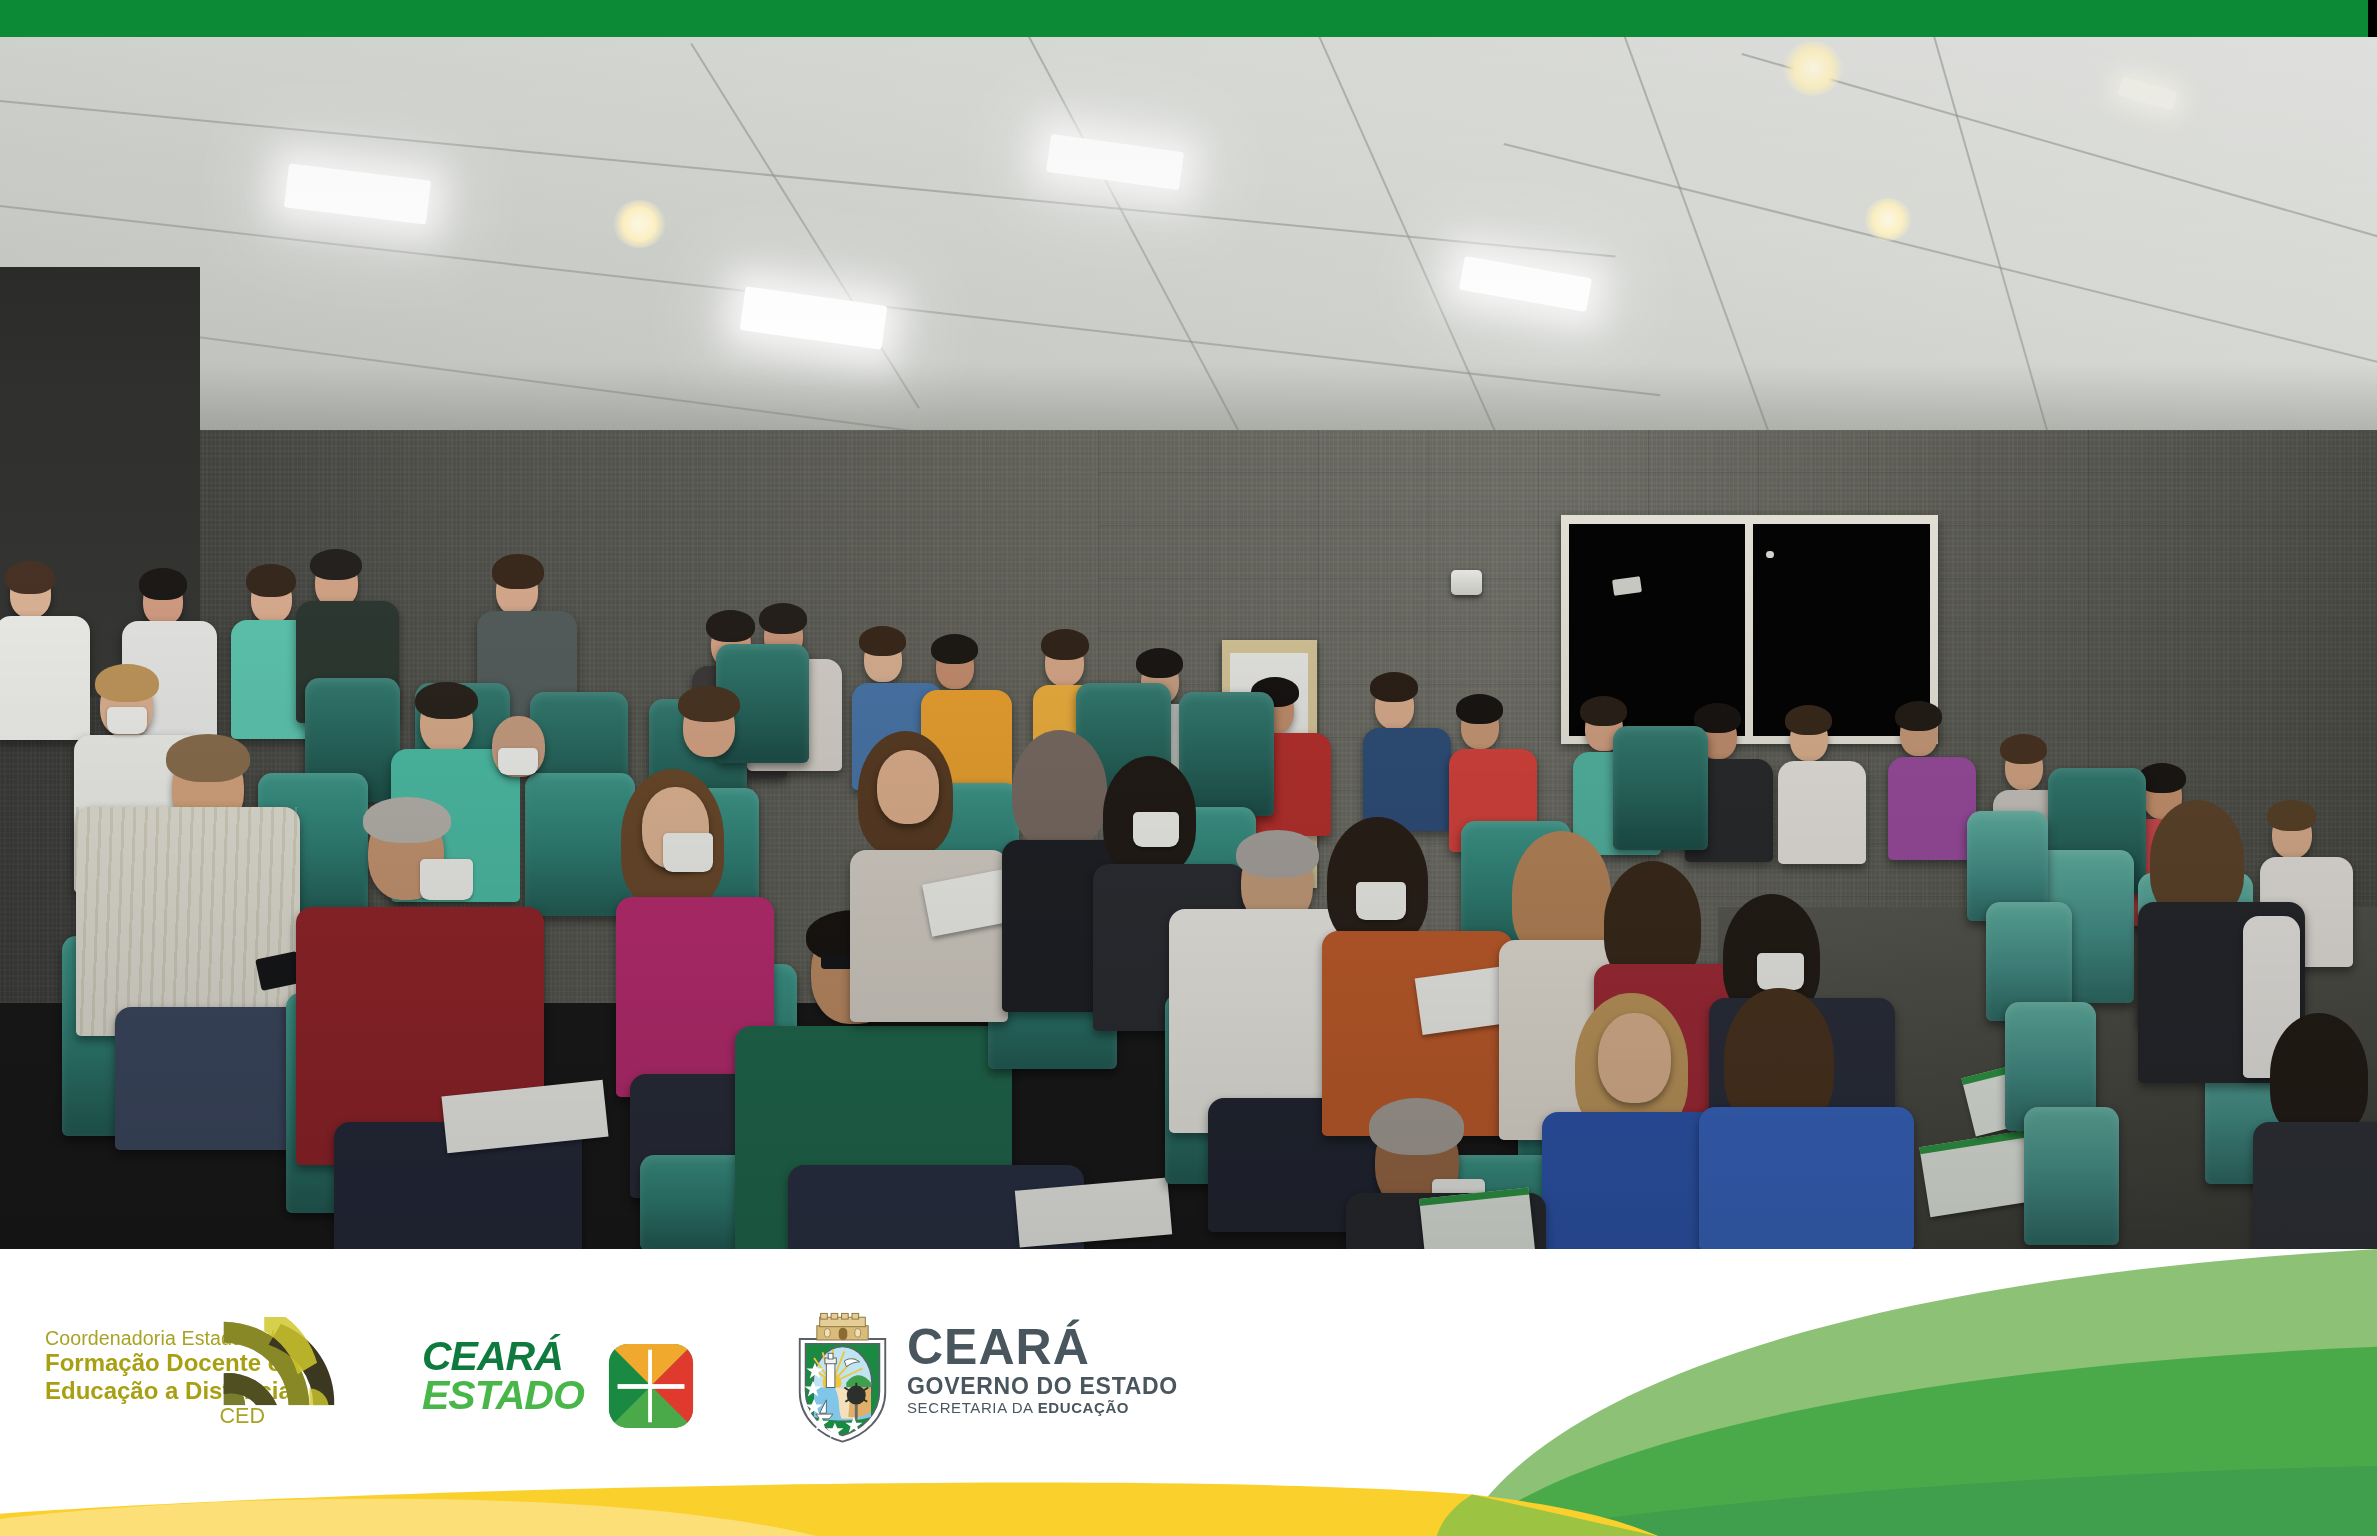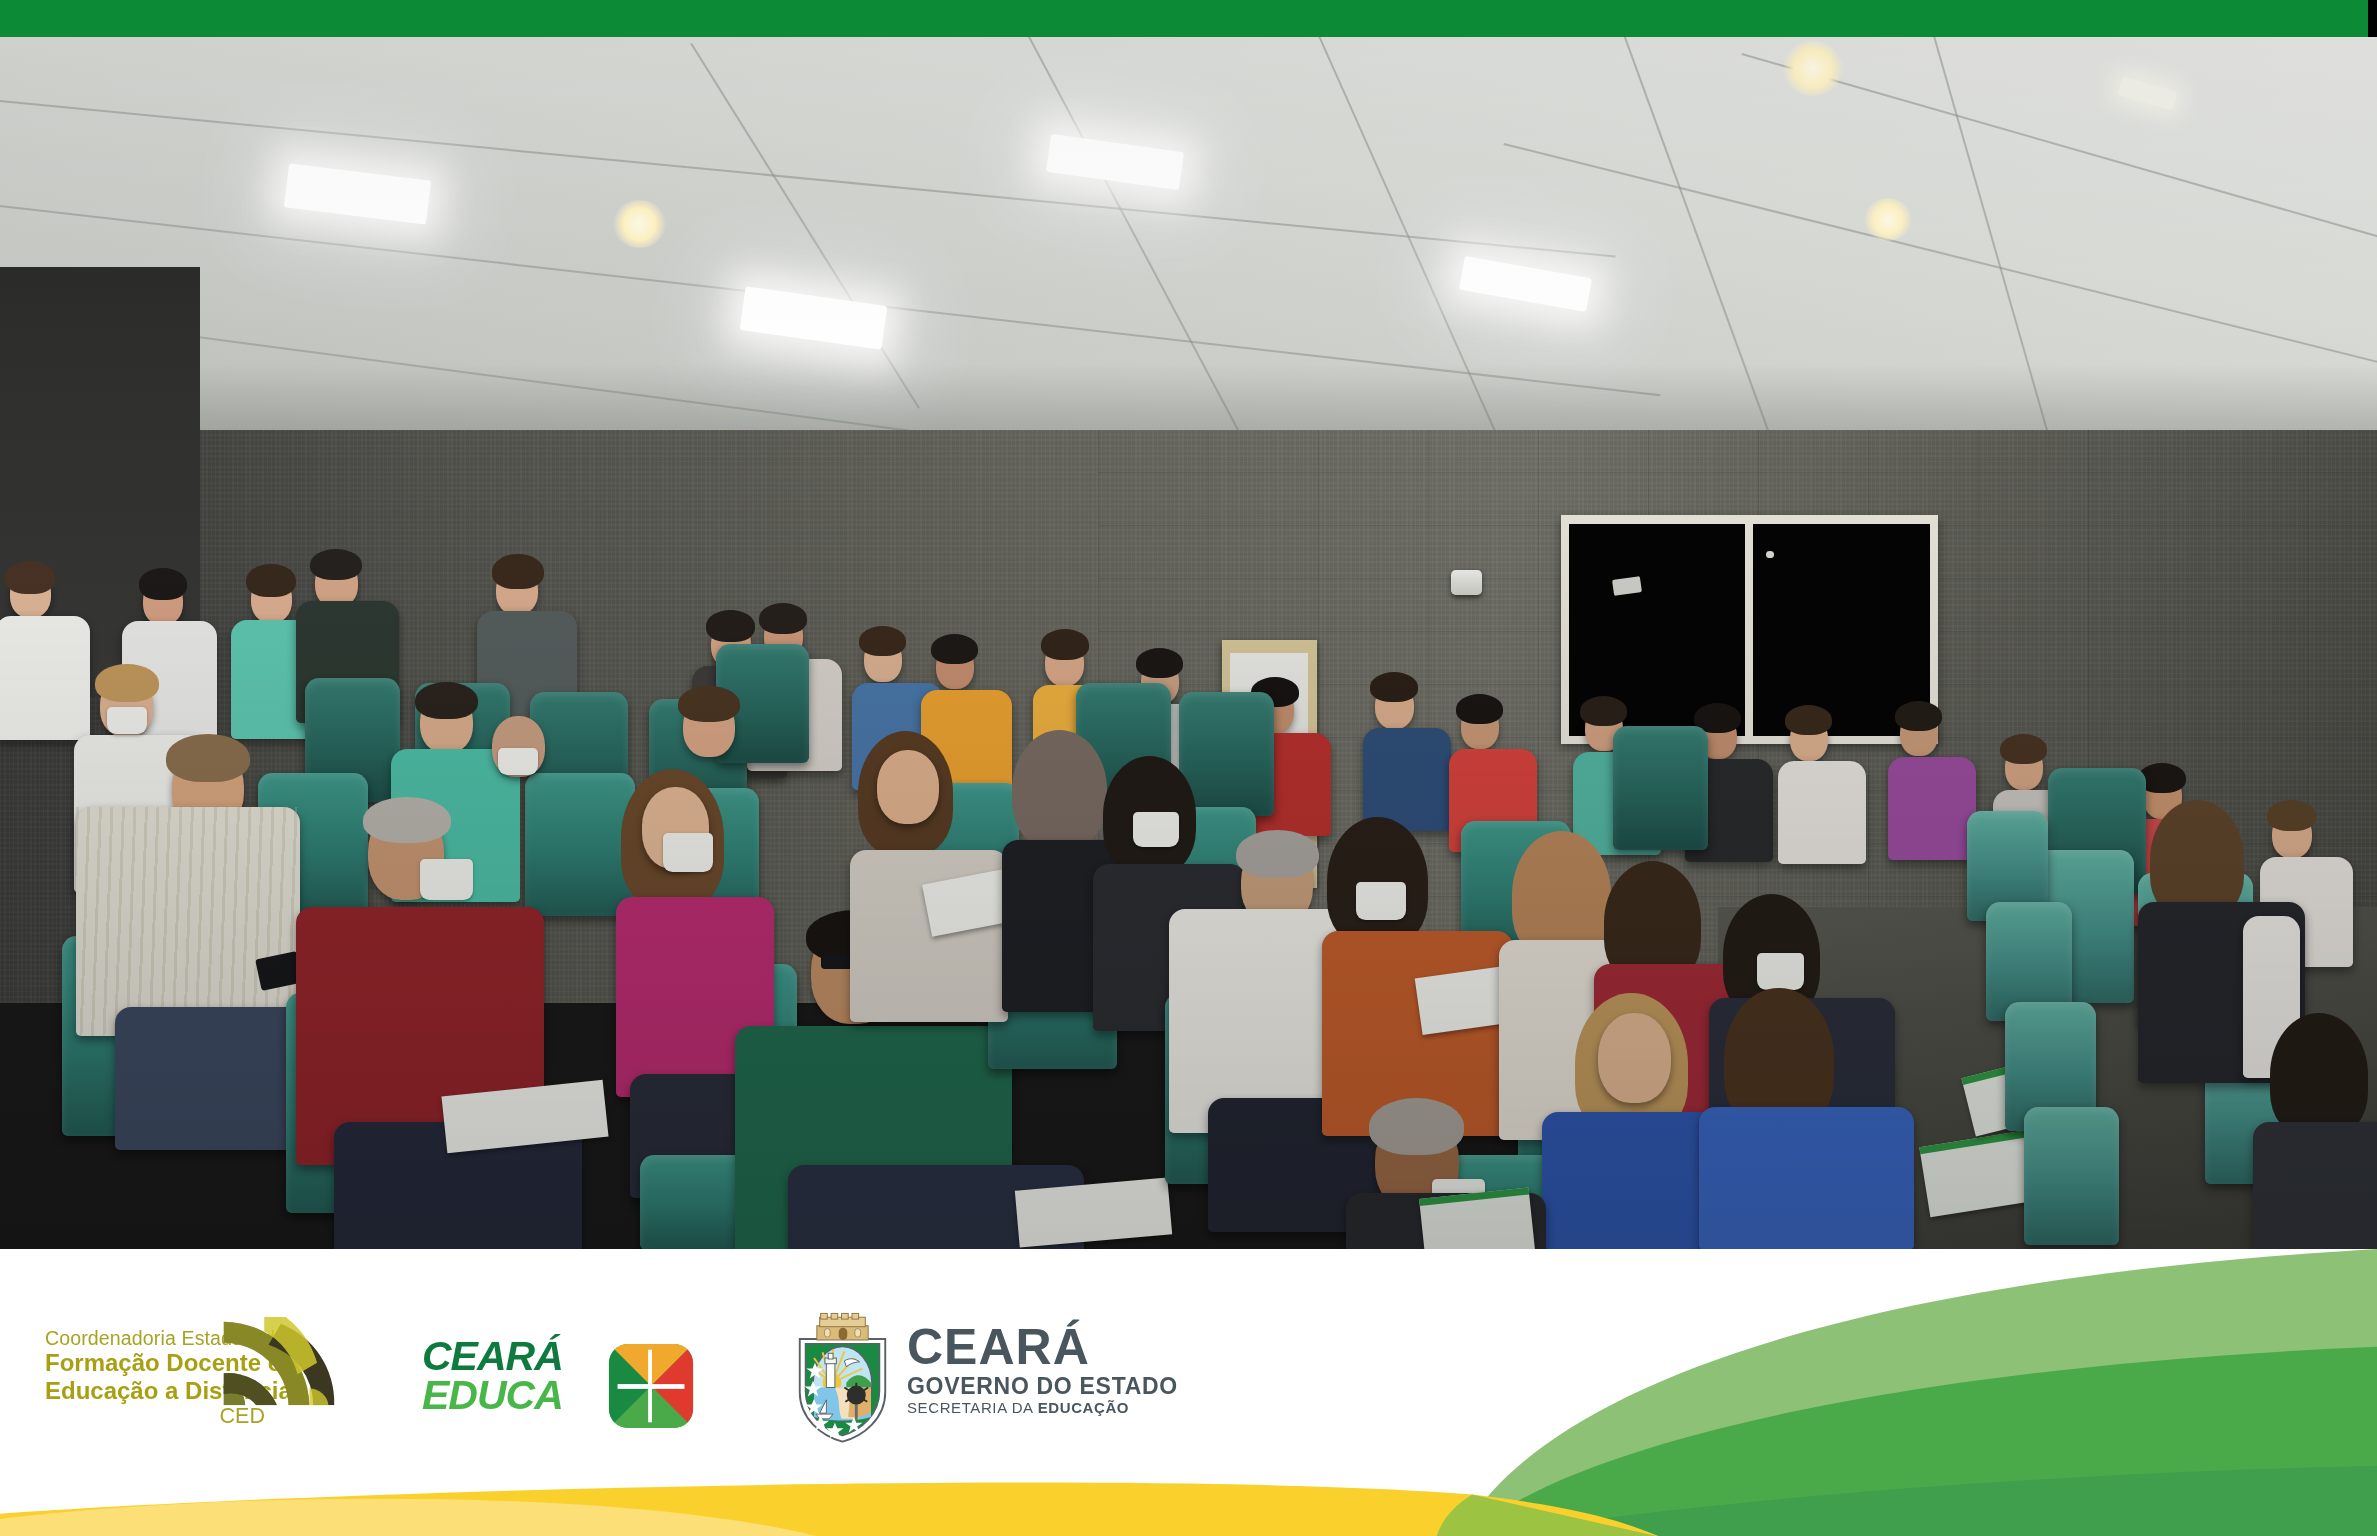--- a/index.html
+++ b/index.html
@@ -519,21 +519,21 @@
           <path d="M130,14 A178,178 0 0 1 242,185 L198,185 A134,134 0 0 0 104,58 Z" fill="#3b3720"></path>
           <path d="M95,0 L140,0 A186,186 0 0 1 206,96 L165,120 A150,150 0 0 0 95,30 Z" fill="#cfc82e" opacity="0.85"></path>
           <path d="M190,150 A40,40 0 0 1 230,185 L190,185 Z" fill="#cfc82e" opacity="0.8"></path>
         </g>
       </svg>
     </div>
 
     <div id="ceara-educa" style="top:88px;">
       <div id="ce-words">
         <div id="ce-ceara">CEARÁ</div>
-        <div id="ce-educa">EDUCA</div>
+        <div id="ce-educa">ESTADO</div>
       </div>
       <svg id="ce-mark" viewBox="0 0 180 180">
         <defs>
           <clipPath id="rrclip">
               <rect x="2" y="2" width="176" height="176" rx="40" ry="40"></rect>
             </clipPath>
         </defs>
         <g clip-path="url(#rrclip)">
           <rect x="0" y="0" width="180" height="180" fill="#4aa949"></rect>
           <polygon points="90,90 0,0 180,0" fill="#f0a92c"></polygon>

